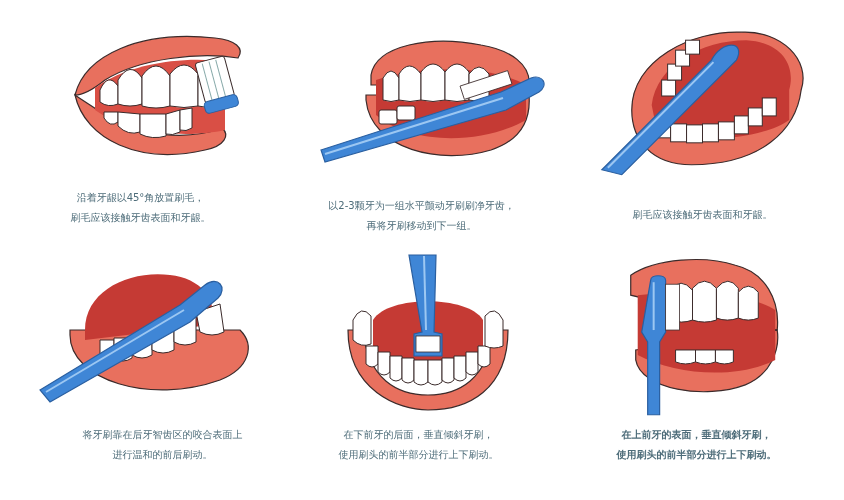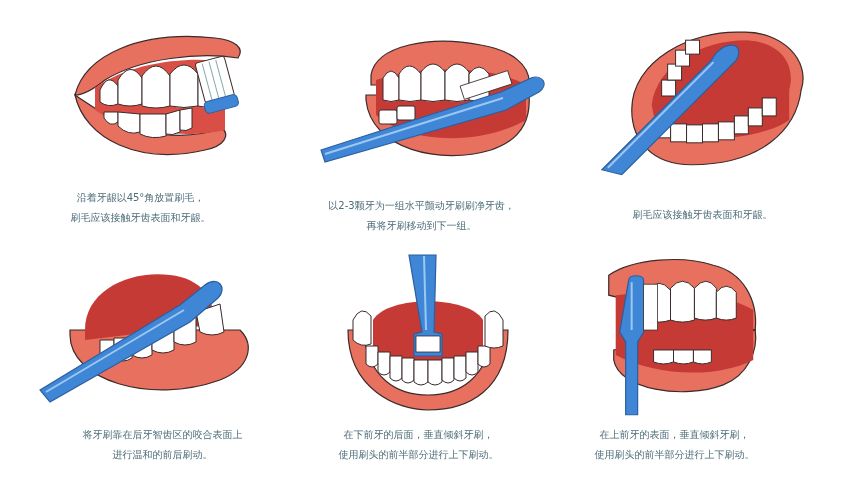--- a/index.html
+++ b/index.html
@@ -147,21 +147,21 @@
     <path d="M131,5 L158,5 L156,82 L164,84 L164,106 L136,106 L136,84 L144,82 Z" fill="#3f86d6" stroke="#2a5fa0" stroke-width="1.2"></path>
     <path d="M146,6 L148,80" stroke="#9cc7f2" stroke-width="2"></path>
     <rect x="138" y="86" width="24" height="16" fill="#fff" stroke="#3b2b2b" stroke-width="0.8"></rect>
   </svg>
   <div class="caption" style="top:175px;">
     <span>在下前牙的后面，垂直倾斜牙刷，</span>
     <span>使用刷头的前半部分进行上下刷动。</span>
   </div>
 </div>
 
-<div class="panel" style="left:534px; top:250px;">
+<div class="panel" style="left:556px; top:250px;font-weight:bold;">
   <svg class="illus" viewBox="0 0 282 185">
     <path d="M75,25 C100,8 150,5 180,15 C210,22 225,50 222,80 L75,45 Z" fill="#e8705e" stroke="#3b2b2b" stroke-width="1.2"></path>
     <path d="M80,110 C85,140 150,150 190,135 C215,125 225,100 222,80 L80,100 Z" fill="#e8705e" stroke="#3b2b2b" stroke-width="1.2"></path>
     <path d="M82,45 C120,40 190,40 220,60 L220,110 C180,130 120,125 82,105 Z" fill="#c53a34"></path>
     <g fill="#fff" stroke="#3b2b2b" stroke-width="1">
       <path d="M115,40 q10,-14 22,0 l0,30 q-11,4 -22,0 z"></path>
       <path d="M137,38 q12,-14 24,0 l0,32 q-12,4 -24,0 z"></path>
       <path d="M161,38 q12,-14 22,0 l0,30 q-11,4 -22,0 z"></path>
       <path d="M183,42 q10,-12 20,0 l0,26 q-10,4 -20,0 z"></path>
       <path d="M120,100 l20,0 l0,12 q-10,4 -20,0 z"></path>

